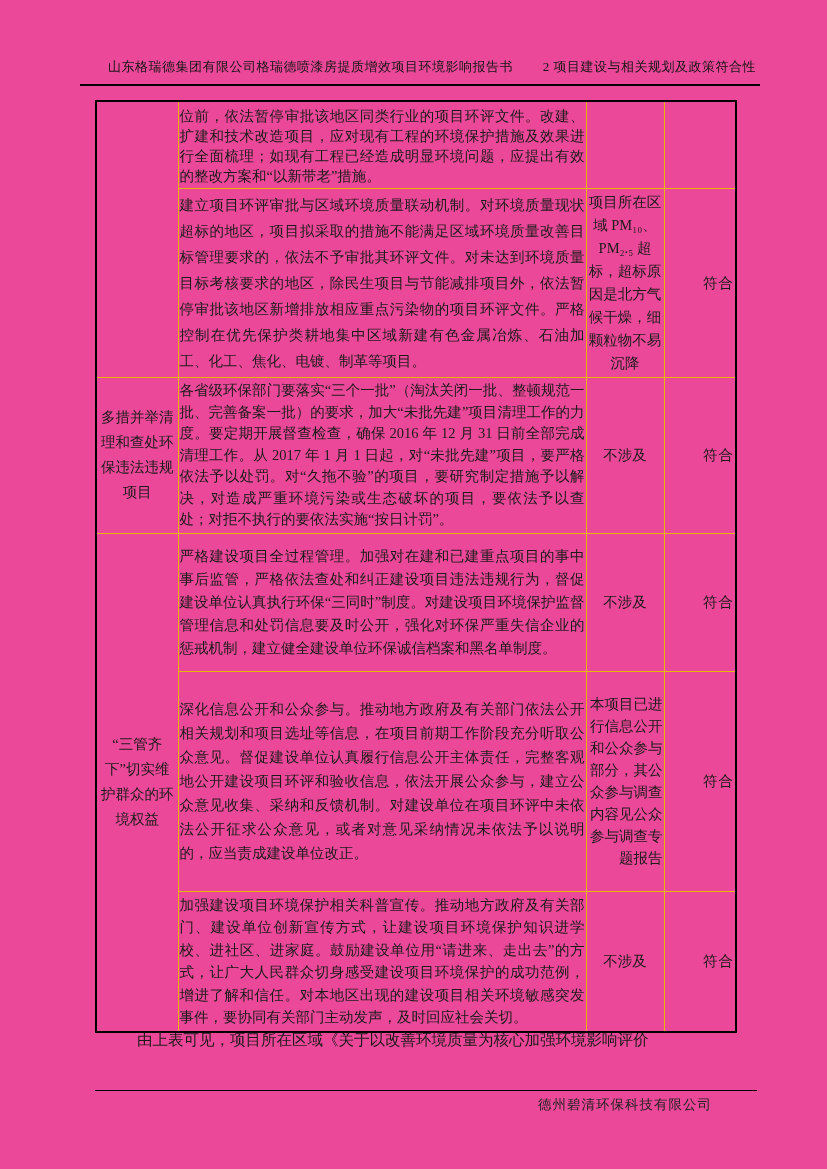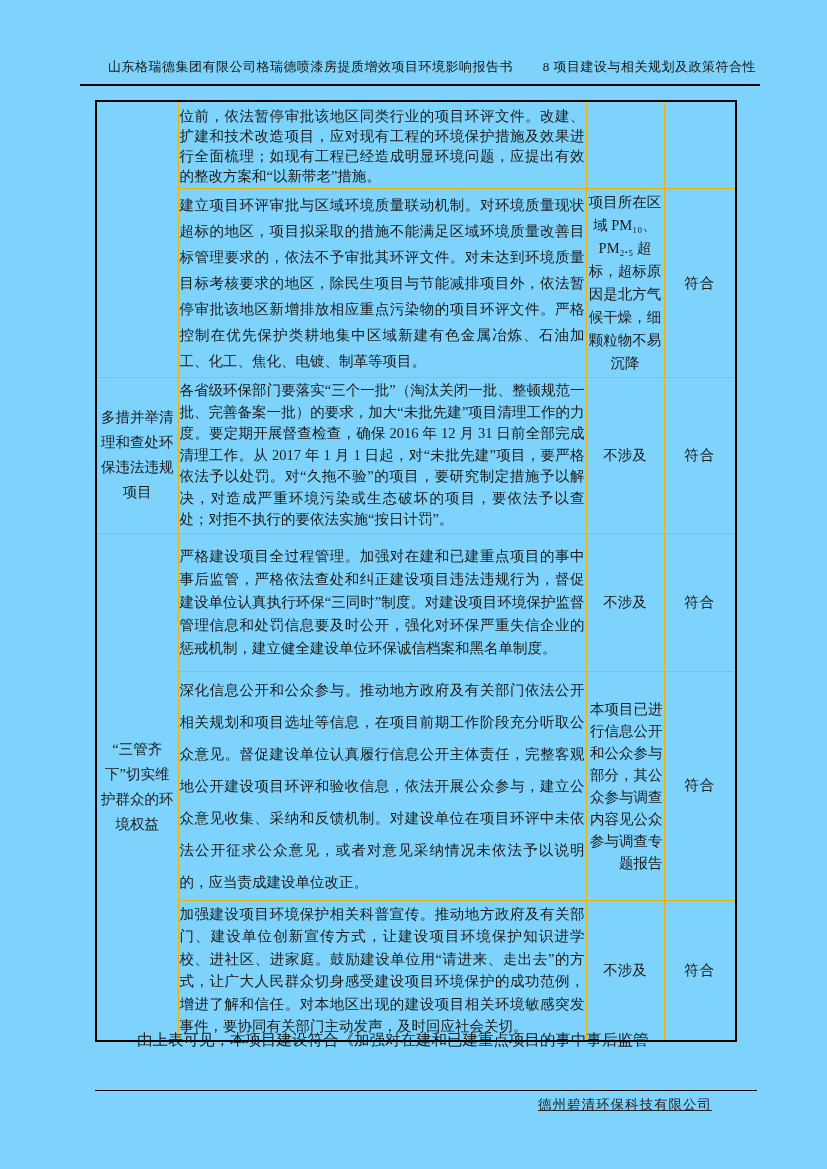--- a/index.html
+++ b/index.html
@@ -1,17 +1,17 @@
 <!DOCTYPE html>
 <html><head>
 <meta charset="utf-8">
 <style>
   html,body{margin:0;padding:0;background:#e8e8e8;}
   .page{
-    position:relative;width:827px;height:1169px;background:#7dd3fc;
+    position:relative;width:827px;height:1169px;background:#ec4899;
     font-family:"Liberation Serif","DejaVu Serif",serif;color:#1b1b1b;
     overflow:hidden;margin:0 auto;
   }
   
   .header{
     position:absolute;top:58px;left:80px;width:680px;
     display:flex;justify-content:space-between;align-items:flex-end;
     font-size:13px;letter-spacing:0.5px;color:#151515;
     padding:0 4px 8px 28px;box-sizing:border-box;
     border-bottom:2px solid #000;
@@ -25,55 +25,55 @@
   table.policy td{
     border:1px solid #eab308;
     padding:2px 1px;
     vertical-align:middle;
     box-sizing:border-box;
   }
   table.policy{border:2px solid #000;}
   td.cat{text-align:center;line-height:25px;padding:2px 4px;}
   td.content{text-align:justify;text-justify:inter-ideograph;}
   td.note{text-align:center;line-height:23px;padding:2px 3px;}
-  td.verdict{text-align:center;letter-spacing:1px;}
+  td.verdict{text-align:right;letter-spacing:1px;}
   tr.r1{height:87px;}  tr.r1 td.content{line-height:20px;vertical-align:top;padding-top:4px;}
   tr.r2{height:185px;} tr.r2 td.content{line-height:26px;}
   tr.r3{height:152px;} tr.r3 td.content{line-height:21.5px;}
   tr.r4{height:138px;} tr.r4 td.content{line-height:23px;}
-  tr.r5{height:220px;} tr.r5 td.content{line-height:32px;margin-left:12px;} tr.r5 td.note{line-height:22px;text-align:right;}
+  tr.r5{height:220px;} tr.r5 td.content{line-height:24px;margin-left:12px;} tr.r5 td.note{line-height:22px;text-align:right;}
   tr.r6{height:136px;margin-left:29px;} tr.r6 td.content{line-height:22.5px;}
   
   .closing{
     position:absolute;top:1028px;left:95px;width:644px;
     font-size:15.5px;line-height:24px;text-indent:42px;color:#191919;
   }
   
   .footer-rule{
     position:absolute;top:1090px;left:95px;width:662px;height:0;
     border-top:1.5px solid #000;
   }
   .footer-page{
     position:absolute;top:1097px;left:95px;width:640px;
     text-align:center;font-size:13px;color:#222;
     font-family:"Liberation Serif","DejaVu Serif",serif;
   }
   .footer-company{
     position:absolute;top:1096px;right:115px;
-    font-size:13.5px;letter-spacing:1px;color:#222;text-decoration:underline;
+    font-size:13.5px;letter-spacing:1px;color:#222;
   }
 </style>
 </head>
 <body>
 
 <div class="page">
 
   <div class="header">
     <span>山东格瑞德集团有限公司格瑞德喷漆房提质增效项目环境影响报告书</span>
-    <span>8 项目建设与相关规划及政策符合性</span>
+    <span>2 项目建设与相关规划及政策符合性</span>
   </div>
 
   <table class="policy">
     <colgroup>
       <col style="width:82px">
         <col style="width:408px">
         <col style="width:78px">
         <col style="width:72px">
     </colgroup>
     <tbody>
@@ -106,18 +106,18 @@
         <td class="verdict">符合</td>
       </tr>
       <tr class="r6">
         <td class="content">加强建设项目环境保护相关科普宣传。推动地方政府及有关部门、建设单位创新宣传方式，让建设项目环境保护知识进学校、进社区、进家庭。鼓励建设单位用“请进来、走出去”的方式，让广大人民群众切身感受建设项目环境保护的成功范例，增进了解和信任。对本地区出现的建设项目相关环境敏感突发事件，要协同有关部门主动发声，及时回应社会关切。</td>
         <td class="note">不涉及</td>
         <td class="verdict">符合</td>
       </tr>
     </tbody>
   </table>
 
-  <div class="closing">由上表可见，本项目建设符合《加强对在建和已建重点项目的事中事后监管</div>
+  <div class="closing">由上表可见，项目所在区域《关于以改善环境质量为核心加强环境影响评价</div>
 
   <div class="footer-rule"></div>
   <div class="footer-company">德州碧清环保科技有限公司</div>
 
 </div>
 
 </body></html>

